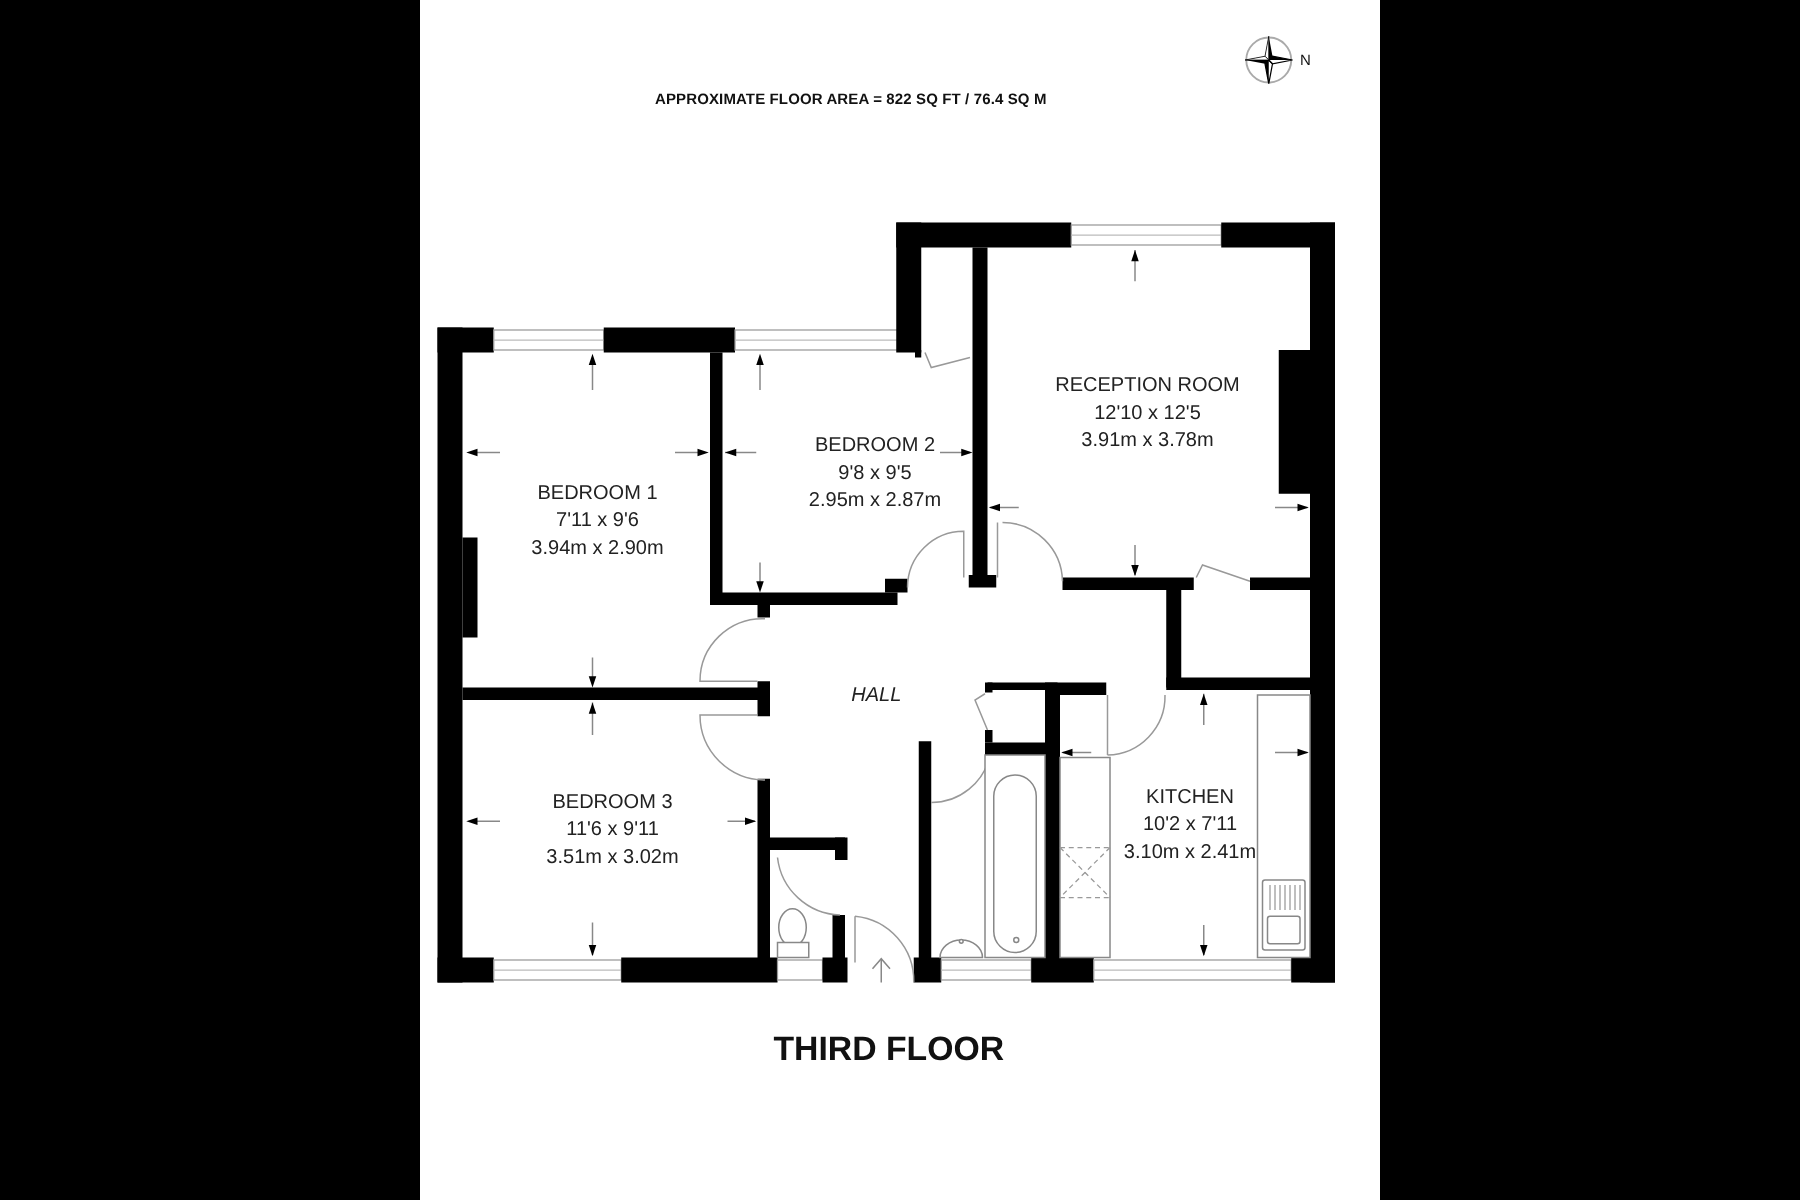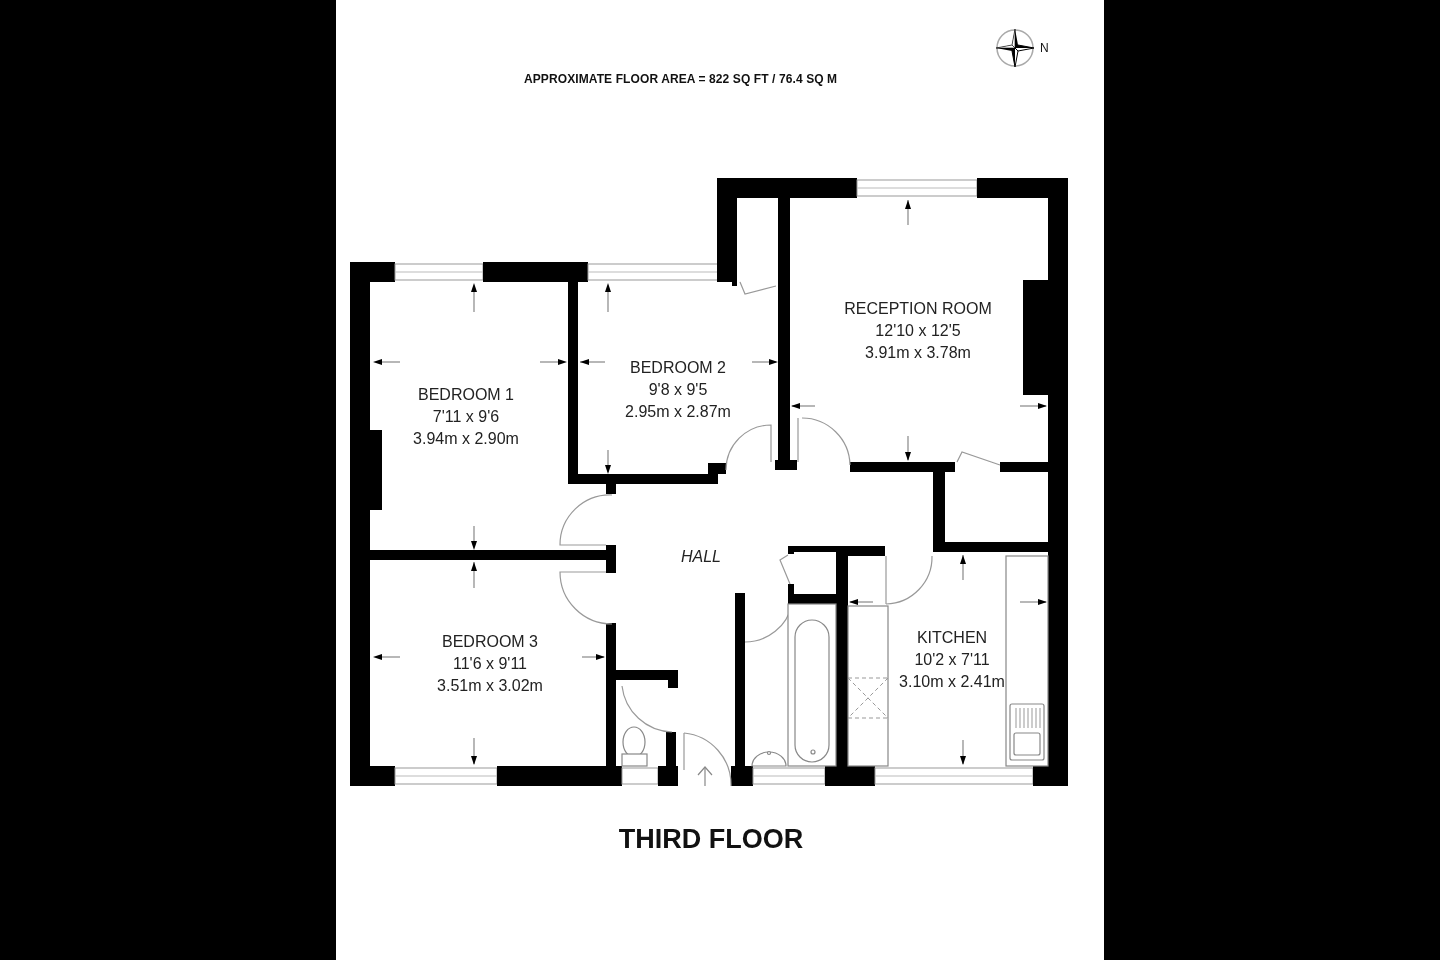--- a/index.html
+++ b/index.html
@@ -195,27 +195,27 @@
     <g>
       <line class="arrow" x1="705" y1="768" x2="705" y2="786"></line>
       <polyline class="arrow" points="698,775 705,767 712,775"></polyline>
     </g>
   </g>
 </svg>
 
 <div class="header-area">APPROXIMATE FLOOR AREA = 822 SQ FT / 76.4 SQ M</div>
 <div class="compass-label">N</div>
 
-<div class="room-text" style="left:466px; top:384px;">
+<div class="room-text" style="left:478px; top:384px;">
   <div>BEDROOM 1</div>
   <div>7'11 x 9'6</div>
   <div>3.94m x 2.90m</div>
 </div>
 
-<div class="room-text" style="left:678px; top:346px;margin-top:11px;">
+<div class="room-text" style="left:700px; top:346px;">
   <div>BEDROOM 2</div>
   <div>9'8 x 9'5</div>
   <div>2.95m x 2.87m</div>
 </div>
 
 <div class="room-text" style="left:918px; top:298px;">
   <div>RECEPTION ROOM</div>
   <div>12'10 x 12'5</div>
   <div>3.91m x 3.78m</div>
 </div>

